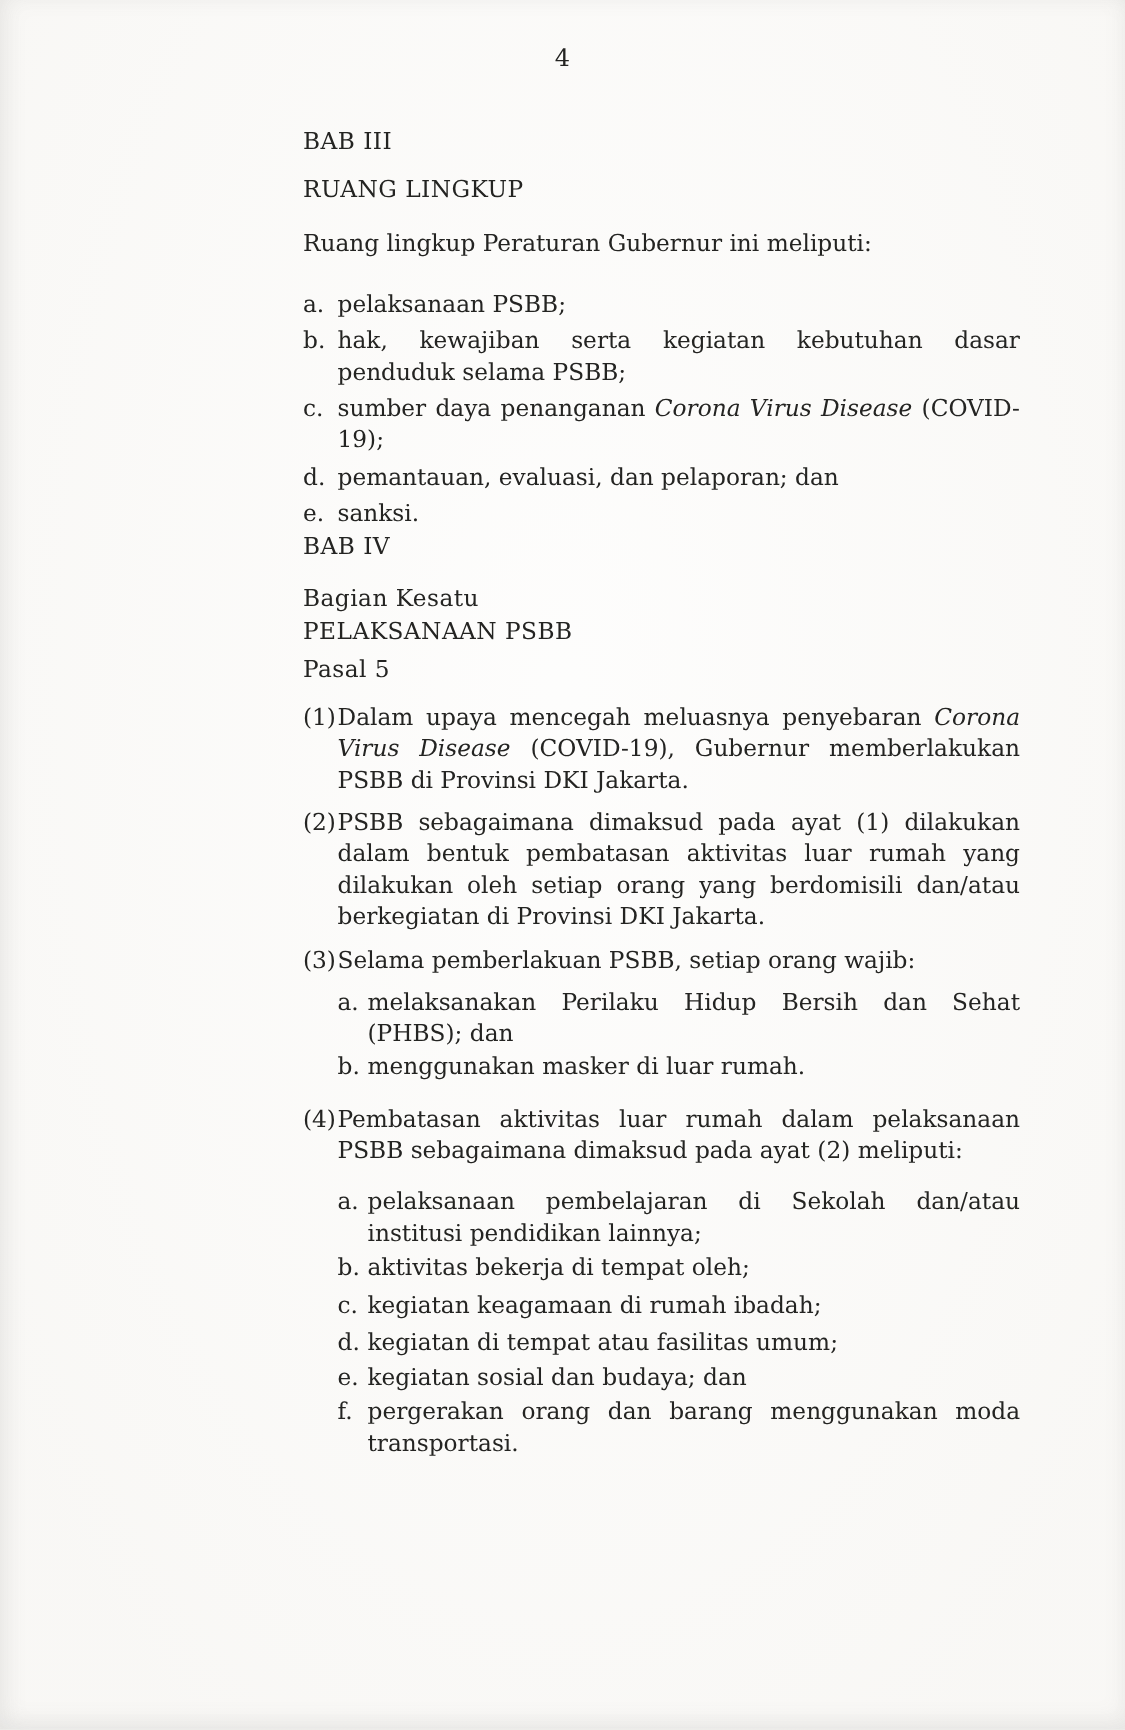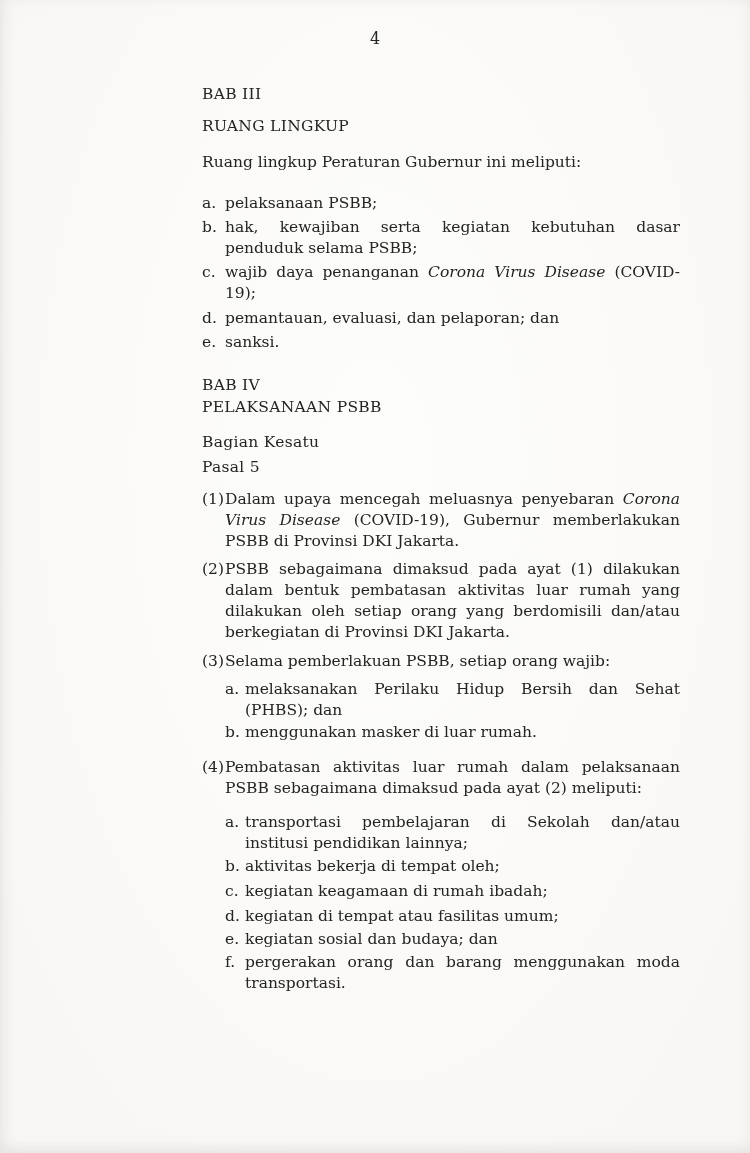--- a/index.html
+++ b/index.html
@@ -71,35 +71,35 @@
       <div class="row">
         <span class="marker">a.</span>
         <span class="txt just"><span>pelaksanaan PSBB;</span></span>
       </div>
       <div class="row" style="margin-top:3px">
         <span class="marker">b.</span>
         <span class="txt just"><span>hak, kewajiban serta kegiatan kebutuhan dasar penduduk selama PSBB;</span></span>
       </div>
       <div class="row" style="margin-top:3px">
         <span class="marker">c.</span>
-        <span class="txt just"><span>wajib daya penanganan </span><i>Corona Virus Disease</i><span> (COVID-19);</span></span>
+        <span class="txt just"><span>sumber daya penanganan </span><i>Corona Virus Disease</i><span> (COVID-19);</span></span>
       </div>
       <div class="row" style="margin-top:4px">
         <span class="marker">d.</span>
         <span class="txt just"><span>pemantauan, evaluasi, dan pelaporan; dan</span></span>
       </div>
       <div class="row" style="margin-top:3px">
         <span class="marker">e.</span>
         <span class="txt just"><span>sanksi.</span></span>
       </div>
     </div>
 
-    <div class="hc" style="margin-top:22px">BAB IV</div>
+    <div class="hc" style="margin-top:1px">BAB IV</div>
+    <div class="hc" style="margin-top:14px">Bagian Kesatu</div>
     <div class="hc" style="margin-top:1px">PELAKSANAAN PSBB</div>
-    <div class="hc" style="margin-top:14px">Bagian Kesatu</div>
     <div class="hc" style="margin-top:4px">Pasal 5</div>
 
     <div class="row" style="margin-top:11px">
       <span class="marker">(1)</span>
       <span class="txt just"><span>Dalam upaya mencegah meluasnya penyebaran </span><i>Corona Virus Disease</i><span> (COVID-19), Gubernur memberlakukan PSBB di Provinsi DKI Jakarta.</span></span>
     </div>
 
     <div class="row" style="margin-top:7px">
       <span class="marker">(2)</span>
       <span class="txt just"><span>PSBB sebagaimana dimaksud pada ayat (1) dilakukan dalam bentuk pembatasan aktivitas luar rumah yang dilakukan oleh setiap orang yang berdomisili dan/atau berkegiatan di Provinsi DKI Jakarta.</span></span>
@@ -122,21 +122,21 @@
     </div>
 
     <div class="row" style="margin-top:14px">
       <span class="marker">(4)</span>
       <span class="txt just"><span>Pembatasan aktivitas luar rumah dalam pelaksanaan PSBB sebagaimana dimaksud pada ayat (2) meliputi:</span></span>
     </div>
 
     <div class="sub" style="margin-top:13px">
       <div class="row">
         <span class="marker">a.</span>
-        <span class="txt just"><span>transportasi pembelajaran di Sekolah dan/atau institusi pendidikan lainnya;</span></span>
+        <span class="txt just"><span>pelaksanaan pembelajaran di Sekolah dan/atau institusi pendidikan lainnya;</span></span>
       </div>
       <div class="row" style="margin-top:2px">
         <span class="marker">b.</span>
         <span class="txt"><span>aktivitas bekerja di tempat oleh;</span></span>
       </div>
       <div class="row" style="margin-top:4px">
         <span class="marker">c.</span>
         <span class="txt"><span>kegiatan keagamaan di rumah ibadah;</span></span>
       </div>
       <div class="row" style="margin-top:4px">

